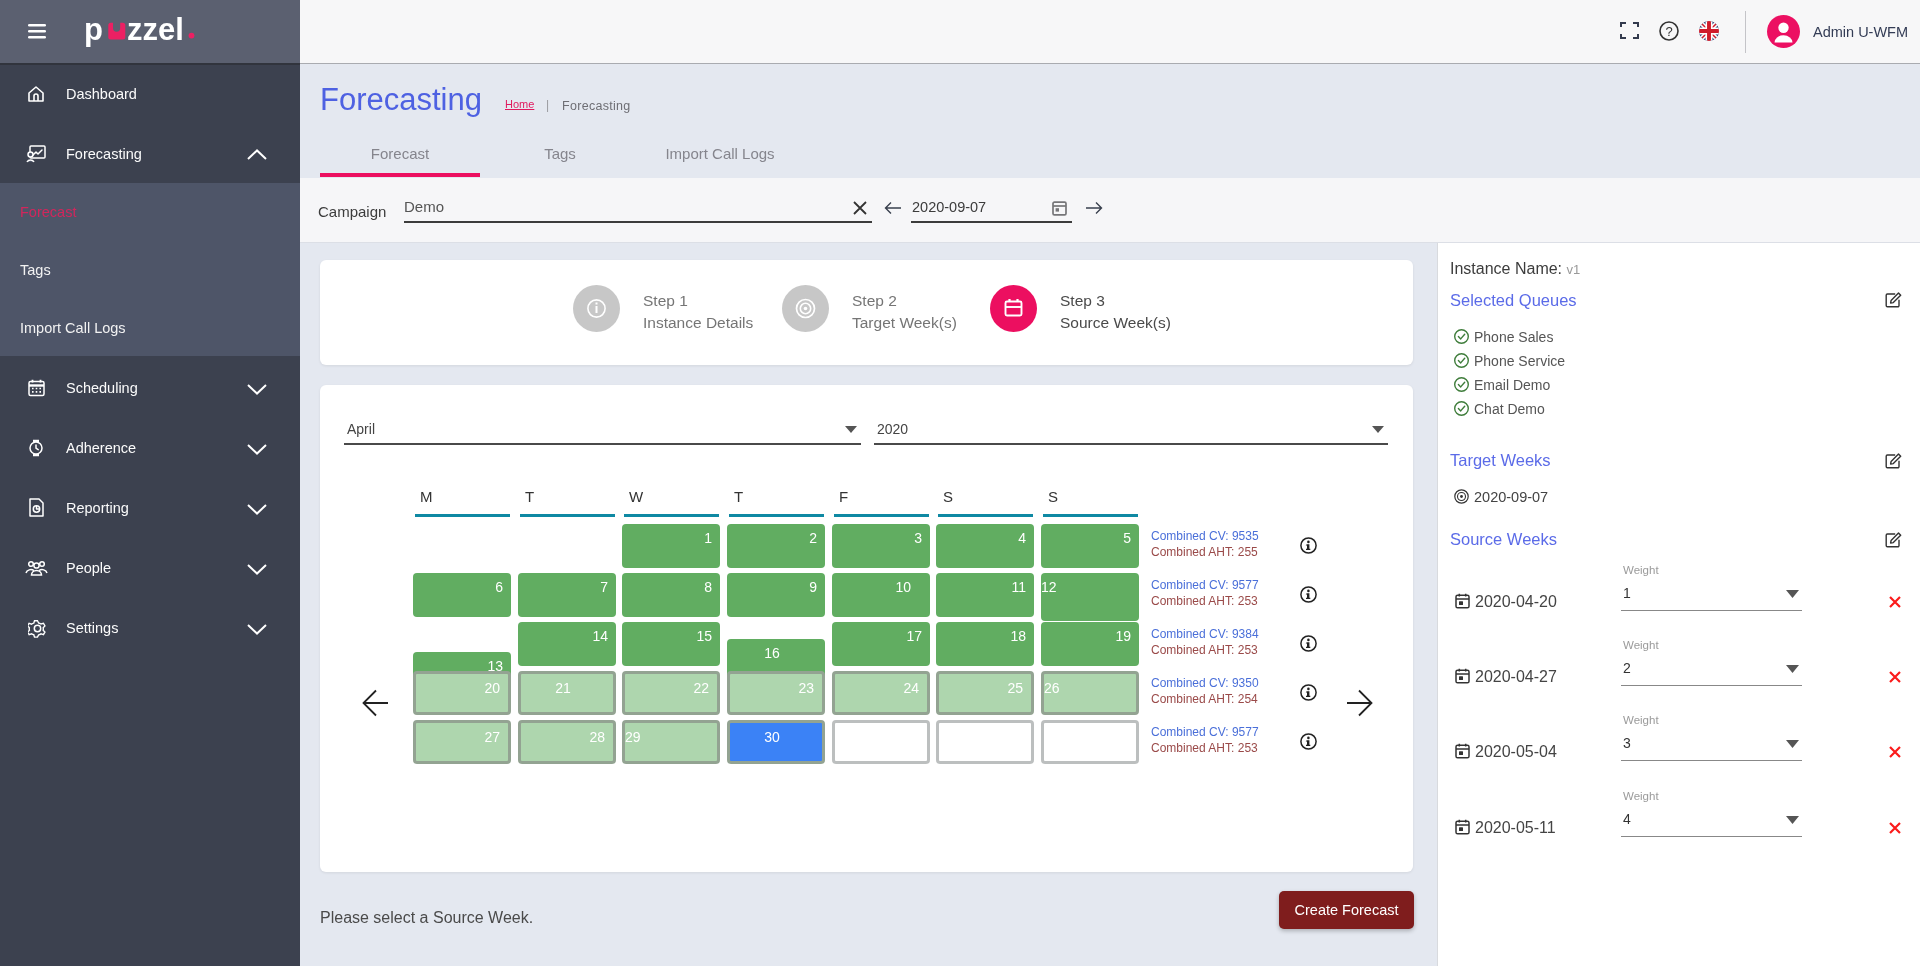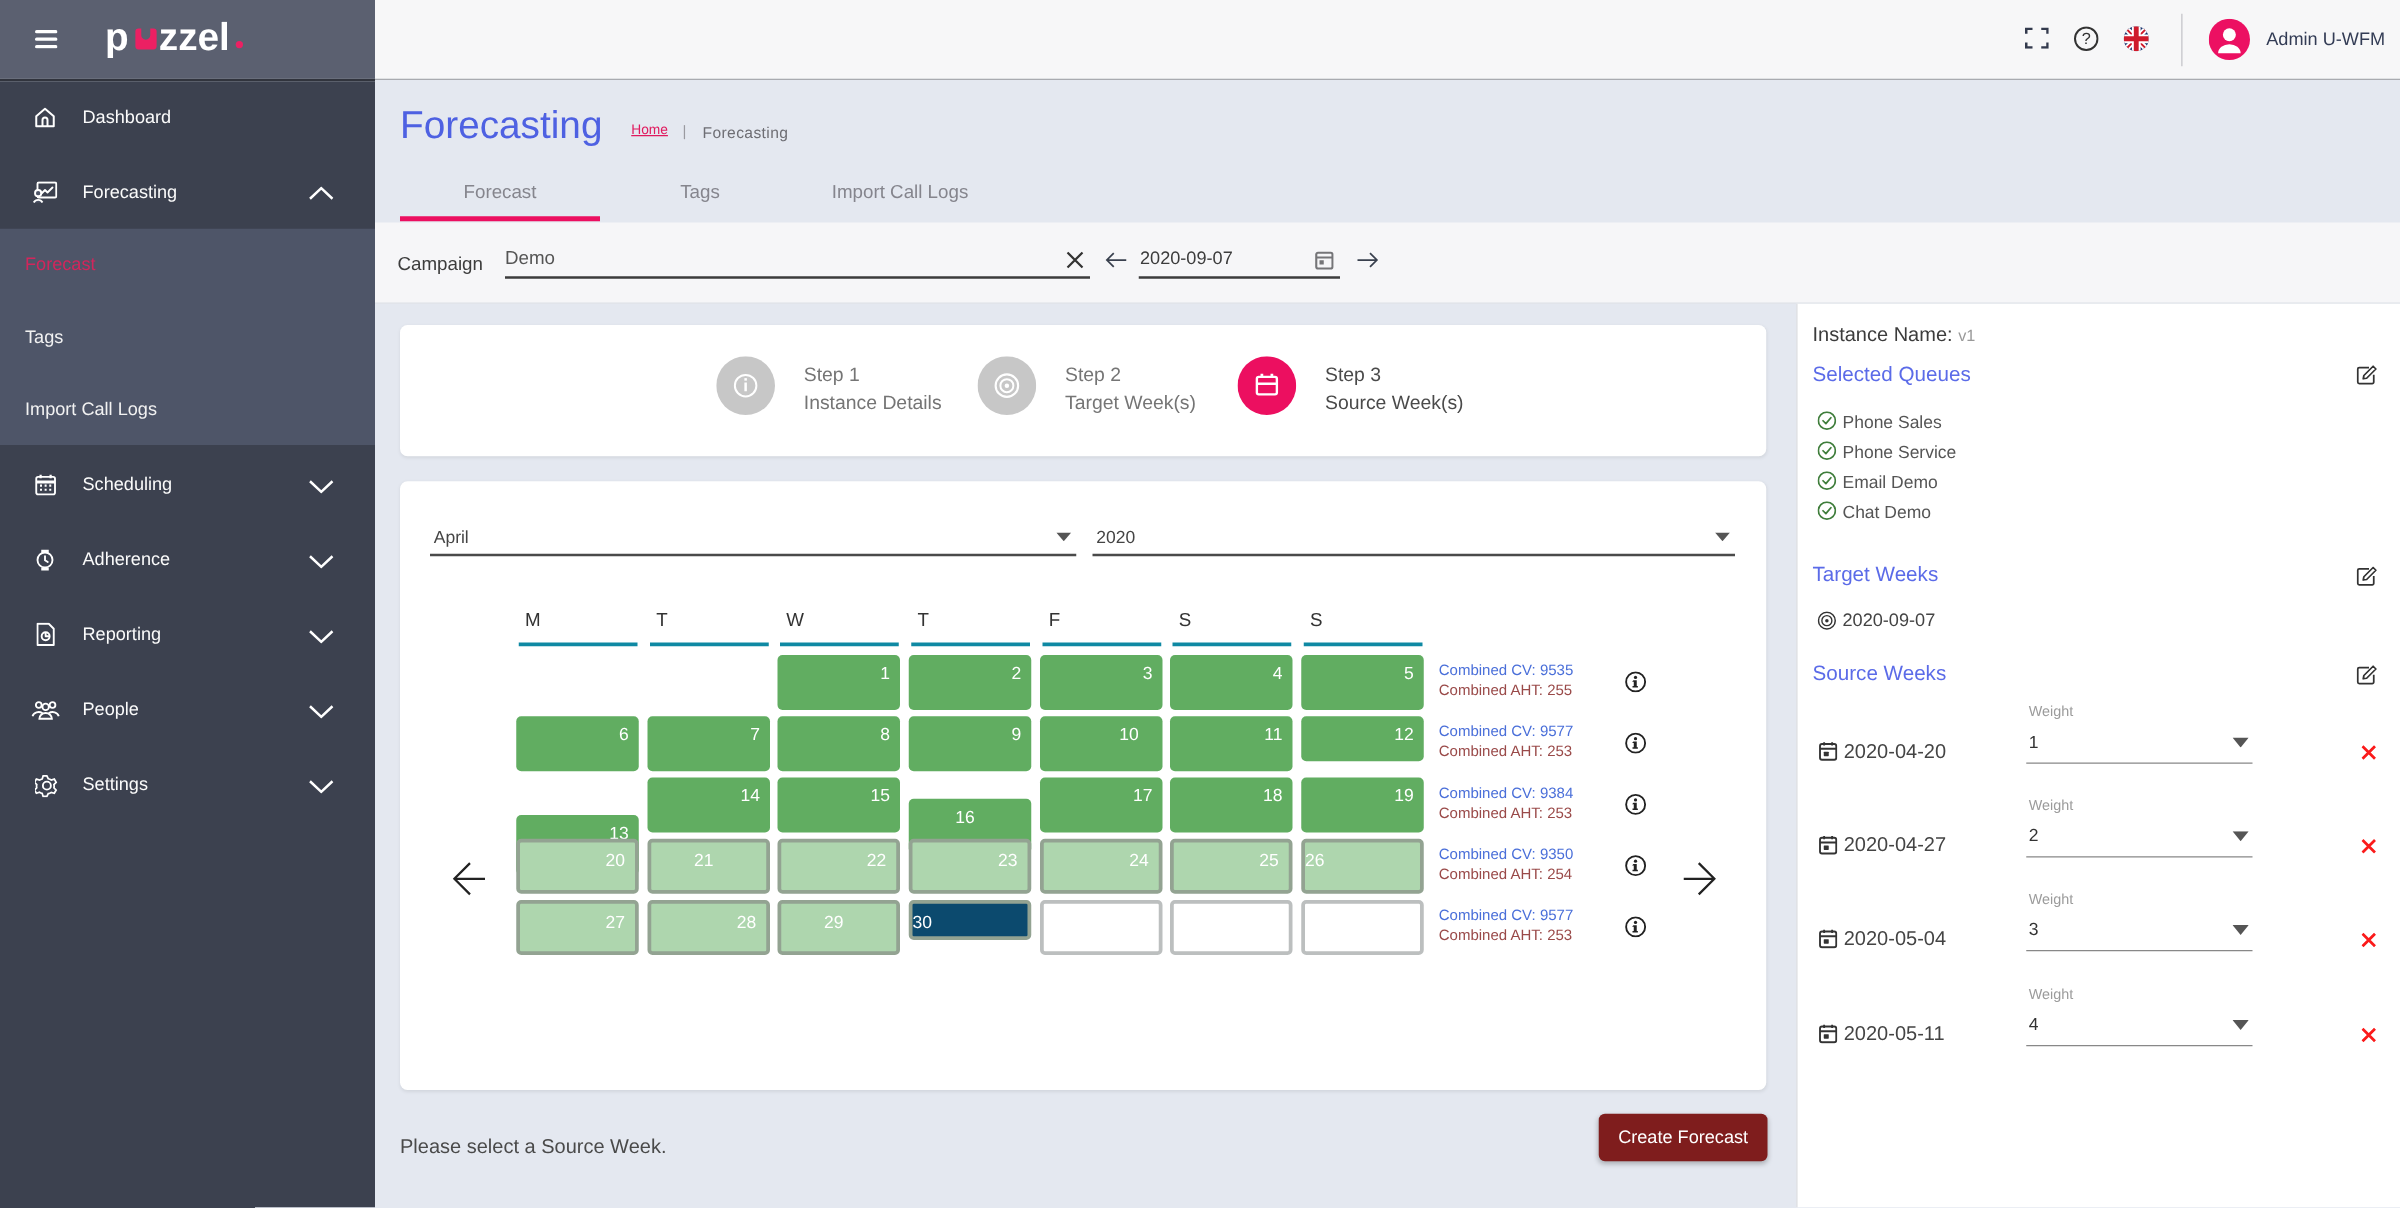--- a/index.html
+++ b/index.html
@@ -340,39 +340,39 @@
     <div class="abs" style="left:727px;top:524px;width:98px;height:44px;border-radius:4px;background:#61ad61;color:#fff;font-size:14px;text-align:right;padding:6px 8px 0 0">2</div>
     <div class="abs" style="left:832px;top:524px;width:98px;height:44px;border-radius:4px;background:#61ad61;color:#fff;font-size:14px;text-align:right;padding:6px 8px 0 0">3</div>
     <div class="abs" style="left:936px;top:524px;width:98px;height:44px;border-radius:4px;background:#61ad61;color:#fff;font-size:14px;text-align:right;padding:6px 8px 0 0">4</div>
     <div class="abs" style="left:1041px;top:524px;width:98px;height:44px;border-radius:4px;background:#61ad61;color:#fff;font-size:14px;text-align:right;padding:6px 8px 0 0">5</div>
     <div class="abs" style="left:413px;top:573px;width:98px;height:44px;border-radius:4px;background:#61ad61;color:#fff;font-size:14px;text-align:right;padding:6px 8px 0 0">6</div>
     <div class="abs" style="left:518px;top:573px;width:98px;height:44px;border-radius:4px;background:#61ad61;color:#fff;font-size:14px;text-align:right;padding:6px 8px 0 0">7</div>
     <div class="abs" style="left:622px;top:573px;width:98px;height:44px;border-radius:4px;background:#61ad61;color:#fff;font-size:14px;text-align:right;padding:6px 8px 0 0">8</div>
     <div class="abs" style="left:727px;top:573px;width:98px;height:44px;border-radius:4px;background:#61ad61;color:#fff;font-size:14px;text-align:right;padding:6px 8px 0 0">9</div>
     <div class="abs" style="left:832px;top:573px;width:98px;height:44px;border-radius:4px;background:#61ad61;color:#fff;font-size:14px;text-align:right;padding:6px 19px 0 0">10</div>
     <div class="abs" style="left:936px;top:573px;width:98px;height:44px;border-radius:4px;background:#61ad61;color:#fff;font-size:14px;text-align:right;padding:6px 8px 0 0">11</div>
-    <div class="abs" style="left:1041px;top:573px;width:98px;height:36px;border-radius:4px;background:#61ad61;color:#fff;font-size:14px;text-align:right;padding:6px 8px 0 0">12</div>
+    <div class="abs" style="left:1041px;top:573px;width:98px;height:48px;border-radius:4px;background:#61ad61;color:#fff;font-size:14px;text-align:left;padding:6px 8px 0 0">12</div>
     <div class="abs" style="left:413px;top:652px;width:98px;height:48px;border-radius:4px;background:#61ad61;color:#fff;font-size:14px;text-align:right;padding:6px 8px 0 0">13</div>
     <div class="abs" style="left:518px;top:622px;width:98px;height:44px;border-radius:4px;background:#61ad61;color:#fff;font-size:14px;text-align:right;padding:6px 8px 0 0">14</div>
     <div class="abs" style="left:622px;top:622px;width:98px;height:44px;border-radius:4px;background:#61ad61;color:#fff;font-size:14px;text-align:right;padding:6px 8px 0 0">15</div>
     <div class="abs" style="left:727px;top:639px;width:98px;height:44px;border-radius:4px;background:#61ad61;color:#fff;font-size:14px;text-align:center;padding:6px 8px 0 0">16</div>
     <div class="abs" style="left:832px;top:622px;width:98px;height:44px;border-radius:4px;background:#61ad61;color:#fff;font-size:14px;text-align:right;padding:6px 8px 0 0">17</div>
     <div class="abs" style="left:936px;top:622px;width:98px;height:44px;border-radius:4px;background:#61ad61;color:#fff;font-size:14px;text-align:right;padding:6px 8px 0 0">18</div>
     <div class="abs" style="left:1041px;top:622px;width:98px;height:44px;border-radius:4px;background:#61ad61;color:#fff;font-size:14px;text-align:right;padding:6px 8px 0 0">19</div>
     <div class="abs" style="left:413px;top:671px;width:98px;height:44px;border-radius:4px;background:#aed6ae;border:3px solid #93a392;color:#fff;font-size:14px;text-align:right;padding:6px 8px 0 0">20</div>
     <div class="abs" style="left:518px;top:671px;width:98px;height:44px;border-radius:4px;background:#aed6ae;border:3px solid #93a392;color:#fff;font-size:14px;text-align:center;padding:6px 8px 0 0">21</div>
     <div class="abs" style="left:622px;top:671px;width:98px;height:44px;border-radius:4px;background:#aed6ae;border:3px solid #93a392;color:#fff;font-size:14px;text-align:right;padding:6px 8px 0 0">22</div>
     <div class="abs" style="left:727px;top:671px;width:98px;height:44px;border-radius:4px;background:#aed6ae;border:3px solid #93a392;color:#fff;font-size:14px;text-align:right;padding:6px 8px 0 0">23</div>
     <div class="abs" style="left:832px;top:671px;width:98px;height:44px;border-radius:4px;background:#aed6ae;border:3px solid #93a392;color:#fff;font-size:14px;text-align:right;padding:6px 8px 0 0">24</div>
     <div class="abs" style="left:936px;top:671px;width:98px;height:44px;border-radius:4px;background:#aed6ae;border:3px solid #93a392;color:#fff;font-size:14px;text-align:right;padding:6px 8px 0 0">25</div>
     <div class="abs" style="left:1041px;top:671px;width:98px;height:44px;border-radius:4px;background:#aed6ae;border:3px solid #93a392;color:#fff;font-size:14px;padding:6px 8px 0 0">26</div>
     <div class="abs" style="left:413px;top:720px;width:98px;height:44px;border-radius:4px;background:#aed6ae;border:3px solid #93a392;color:#fff;font-size:14px;text-align:right;padding:6px 8px 0 0">27</div>
     <div class="abs" style="left:518px;top:720px;width:98px;height:44px;border-radius:4px;background:#aed6ae;border:3px solid #93a392;color:#fff;font-size:14px;text-align:right;padding:6px 8px 0 0">28</div>
-    <div class="abs" style="left:622px;top:720px;width:98px;height:44px;border-radius:4px;background:#aed6ae;border:3px solid #93a392;color:#fff;font-size:14px;text-align:center;padding:6px 8px 0 0">29</div>
-    <div class="abs" style="left:727px;top:720px;width:98px;height:32px;border-radius:4px;background:#0c4a6e;border:3px solid #93a392;color:#fff;font-size:14px;text-align:left;padding:6px 8px 0 0">30</div>
+    <div class="abs" style="left:622px;top:720px;width:98px;height:44px;border-radius:4px;background:#aed6ae;border:3px solid #93a392;color:#fff;font-size:14px;text-align:left;padding:6px 8px 0 0">29</div>
+    <div class="abs" style="left:727px;top:720px;width:98px;height:44px;border-radius:4px;background:#3b82f6;border:3px solid #93a392;color:#fff;font-size:14px;text-align:center;padding:6px 8px 0 0">30</div>
     <div class="abs" style="left:832px;top:720px;width:98px;height:44px;border-radius:4px;background:#fff;border:3px solid #bcbfbf;"></div>
     <div class="abs" style="left:936px;top:720px;width:98px;height:44px;border-radius:4px;background:#fff;border:3px solid #bcbfbf;"></div>
     <div class="abs" style="left:1041px;top:720px;width:98px;height:44px;border-radius:4px;background:#fff;border:3px solid #bcbfbf;"></div>
     <div class="abs" style="left:1151px;top:529px;font-size:12px;color:#4a6fd9">Combined CV: 9535</div>
     <div class="abs" style="left:1151px;top:545px;font-size:12px;color:#9a4a49">Combined AHT: 255</div>
     <svg class="abs" style="left:1300px;top:537px" width="17" height="17" viewBox="0 0 17 17">
       <circle cx="8.5" cy="8.5" r="7.6" fill="none" stroke="#222" stroke-width="1.5"></circle>
       <circle cx="8.4" cy="4.9" r="1.3" fill="#222"></circle>
       <path fill="#222" d="M6.7,7.2 h2.7 v4.5 h0.9 v1.2 h-4.3 v-1.2 h1 v-3.3 h-1.3 z"></path>
     </svg>

